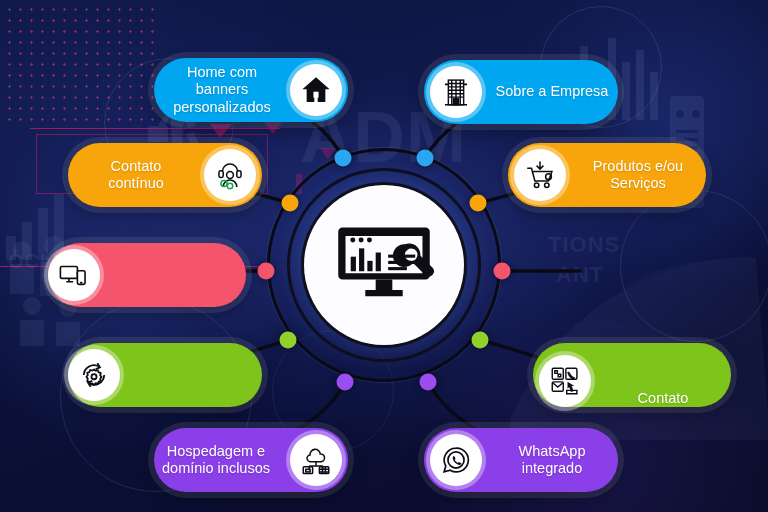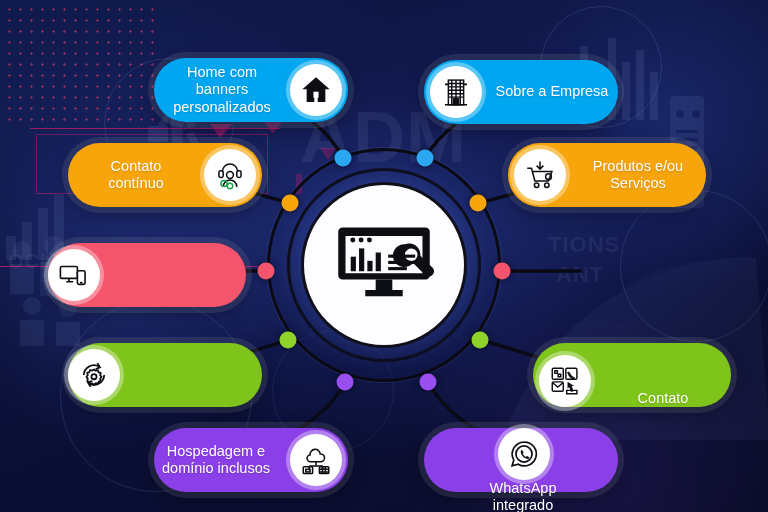--- a/index.html
+++ b/index.html
@@ -392,21 +392,21 @@
         <path d="M20 22v5M12 27h16M12 27v4M28 27v4"></path>
         <rect x="5" y="28" width="11" height="8" rx="1"></rect>
         <rect x="8" y="31" width="5" height="3"></rect>
         <rect x="24" y="28" width="11" height="8" rx="1"></rect>
         <path d="M24 31h11M24 34h11M27.5 28v8M31 28v8"></path>
       </g>
         </svg>
     </div>
   </div>
 
-  <div class="pill icon-left" id="pill-whats" style="background: rgb(139, 63, 232); flex-direction: column;">
+  <div class="pill icon-left" id="pill-whats" style="background: rgb(139, 63, 232);">
     <div class="badge">
       <svg viewBox="0 0 40 40">
           <g fill="none" stroke="#0d0d14" stroke-width="2">
         <path d="M20 6a14 14 0 0 0-12 21L6 34l7.3-2A14 14 0 1 0 20 6z"></path>
         <circle cx="20" cy="20" r="9.5"></circle>
         <path d="M16.5 16c.6-.9 1.4-.8 1.9.1l.9 1.7c.3.6.1 1-.3 1.4l-.6.6c.8 1.6 2 2.8 3.6 3.6l.6-.6c.4-.4.8-.6 1.4-.3l1.7.9c.9.5 1 1.3.1 1.9-1.6 1.1-3.7.5-5.7-1.1-1.9-1.5-3.7-3.8-3.9-5.9-.1-.9.1-1.7.3-2.3z" fill="#0d0d14" stroke="none"></path>
       </g>
         </svg>
     </div>
     <div class="label">WhatsApp

